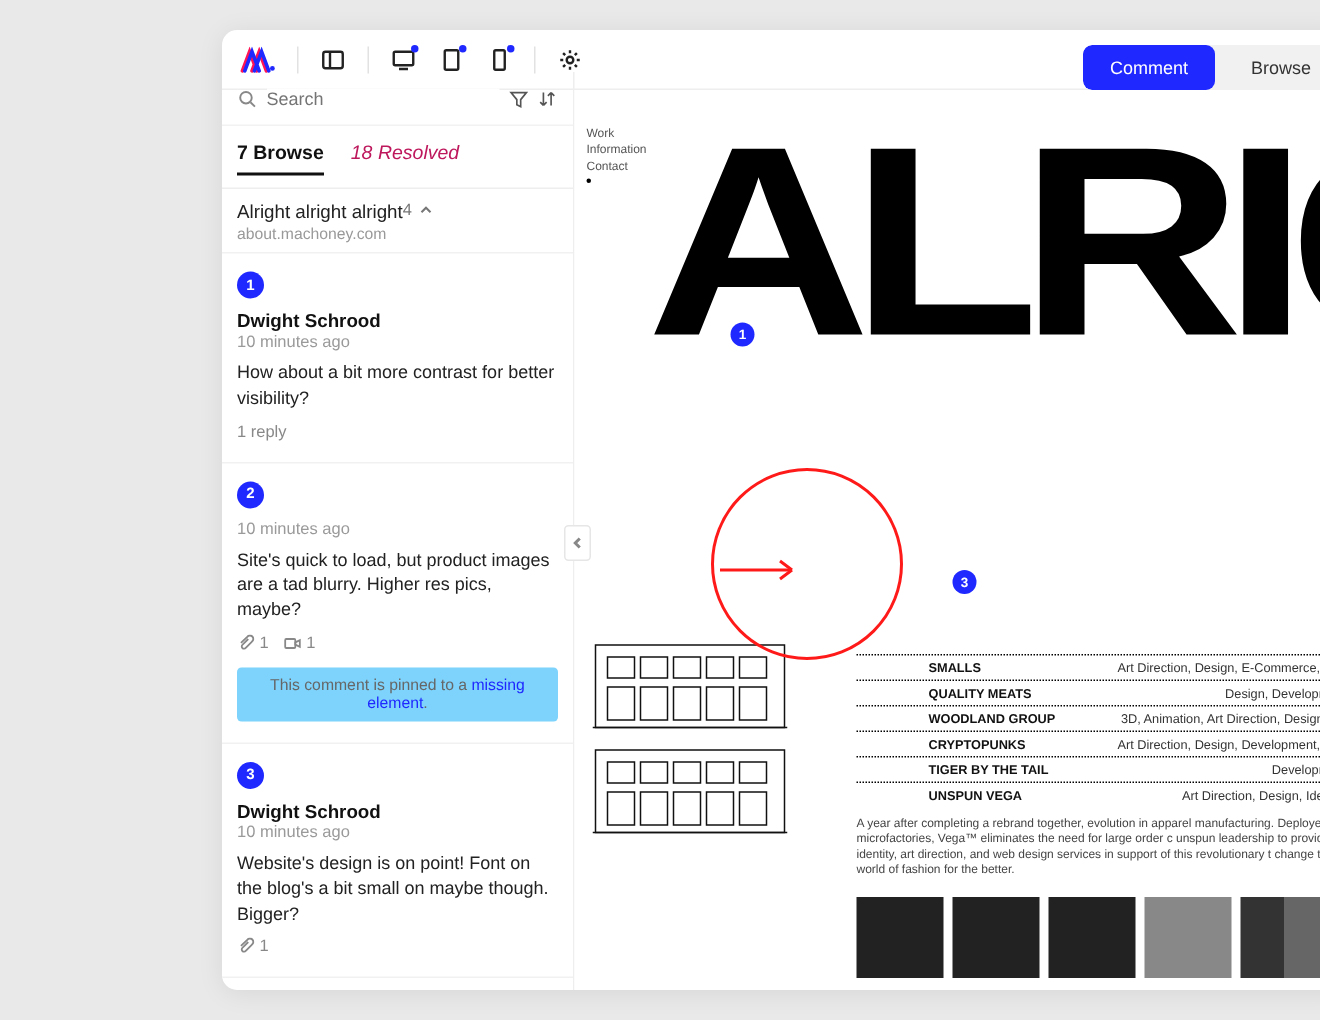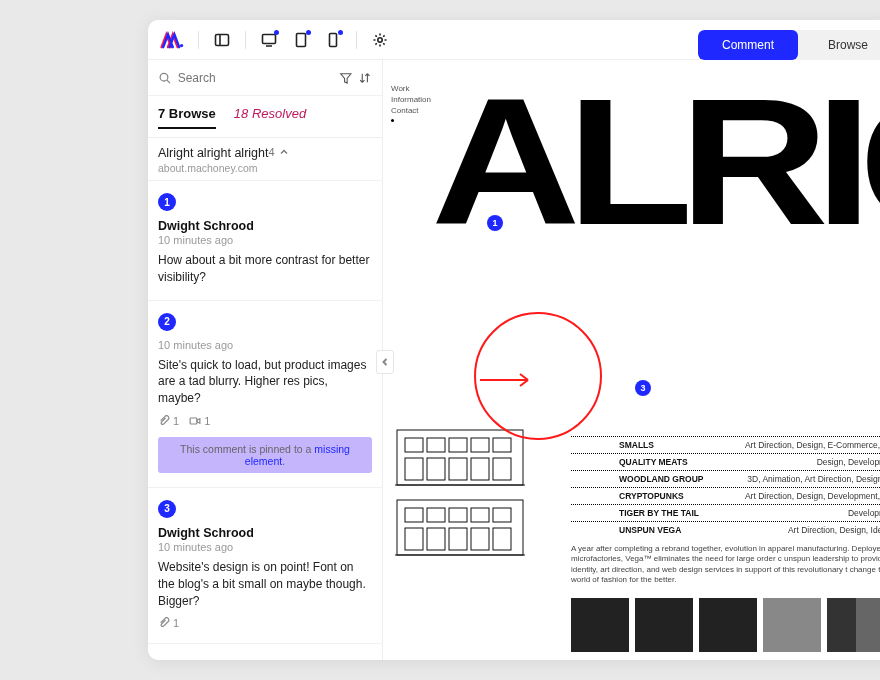--- a/index.html
+++ b/index.html
@@ -31,28 +31,28 @@
   .tb-ico svg { width: 16px; height: 16px; stroke: #222; fill: none; stroke-width: 1.6; }
   .divider { width: 1px; height: 18px; background: #e2e2e2; margin: 0 4px; }
   .dot-blue { position: relative; }
   .dot-blue::after { content:""; position:absolute; top:3px; right:3px; width:5px; height:5px; background:#1f28ff; border-radius:50%; }
   .mode-tabs {
     position: absolute; top: 10px; right: 0;
     display: flex; background: #f1f1f1; border-radius: 6px 0 0 6px; overflow: hidden;
     height: 30px;
   }
   .mode-tab {
-    width: 100px; display:flex; align-items:center; justify-content:center;
+    width: 88px; display:flex; align-items:center; justify-content:center;
     font-size: 12px; cursor: pointer; color:#333;
   }
   .mode-tab.active { background:#1f28ff; color:#fff; border-radius:6px; }
 
   
   .left {
-    position:absolute; left:0; top:40px; bottom:0; width:235px;
+    position:absolute; left:0; top:28px; bottom:0; width:235px;
     border-right:1px solid #eee; display:flex; flex-direction:column;
   }
   .search-row {
     height:36px; display:flex; align-items:center; padding:0 10px; gap:6px;
     border-bottom:1px solid #f2f2f2;
   }
   .search-row input {
     flex:1; border:none; outline:none; font-size:12px; color:#333;
   }
   .search-row .mini { width:16px; height:16px; }
@@ -73,21 +73,21 @@
     width:18px; height:18px; border-radius:50%; background:#1f28ff; color:#fff;
     font-size:10px; display:flex; align-items:center; justify-content:center; font-weight:700; margin-bottom:8px;
   }
   .author { font-size:12.5px; font-weight:700; color:#111; }
   .timeago { font-size:11px; color:#9a9a9a; margin-top:1px; margin-bottom:6px; }
   .body { font-size:12px; color:#222; line-height:1.4; }
   .reply { font-size:11px; color:#888; margin-top:8px; }
   .attach { display:flex; gap:10px; align-items:center; margin-top:8px; font-size:11px; color:#888; }
   .attach svg { width:12px; height:12px; stroke:#888; fill:none; stroke-width:1.6; }
   .pinned {
-    margin-top:10px; background:#c4b5fd; padding:6px 8px; font-size:10.5px; color:#666; text-align:center; border-radius:3px;
+    margin-top:10px; background:#7dd3fc; padding:6px 8px; font-size:10.5px; color:#666; text-align:center; border-radius:3px;
   }
   .pinned .link { color:#1f28ff; }
 
   
   .preview {
     position:absolute; left:235px; right:0; top:40px; bottom:0; background:#fff; overflow:hidden;
   }
   .pv-nav { position:absolute; top:24px; left:8px; font-size:8px; color:#555; line-height:1.35; }
   .pv-nav .d { width:3px; height:3px; background:#000; border-radius:50%; margin-top:3px; }
   .big-word {
@@ -214,20 +214,21 @@
           </svg>
       </div>
     </div>
 
     <div class="comments" id="comments">
         <div class="comment">
           <div class="badge">1</div>
           <div class="author">Dwight Schrood</div>
           <div class="timeago">10 minutes ago</div>
           <div class="body">How about a bit more contrast for better visibility?</div>
+          <div class="reply">1 reply</div>
         </div>
         <div class="comment">
           <div class="badge">2</div>
           <div class="timeago">10 minutes ago</div>
           <div class="body">Site's quick to load, but product images are a tad blurry. Higher res pics, maybe?</div>
           <div class="attach">
             <span style="display:flex;align-items:center;gap:3px;"><svg viewBox="0 0 16 16">
                 <path d="M10 4l-5 5a2 2 0 102.8 2.8l5.5-5.5a3 3 0 10-4.2-4.2L3.5 7.5"></path>
               </svg>1</span>
             <span style="display:flex;align-items:center;gap:3px;"><svg viewBox="0 0 16 16">

